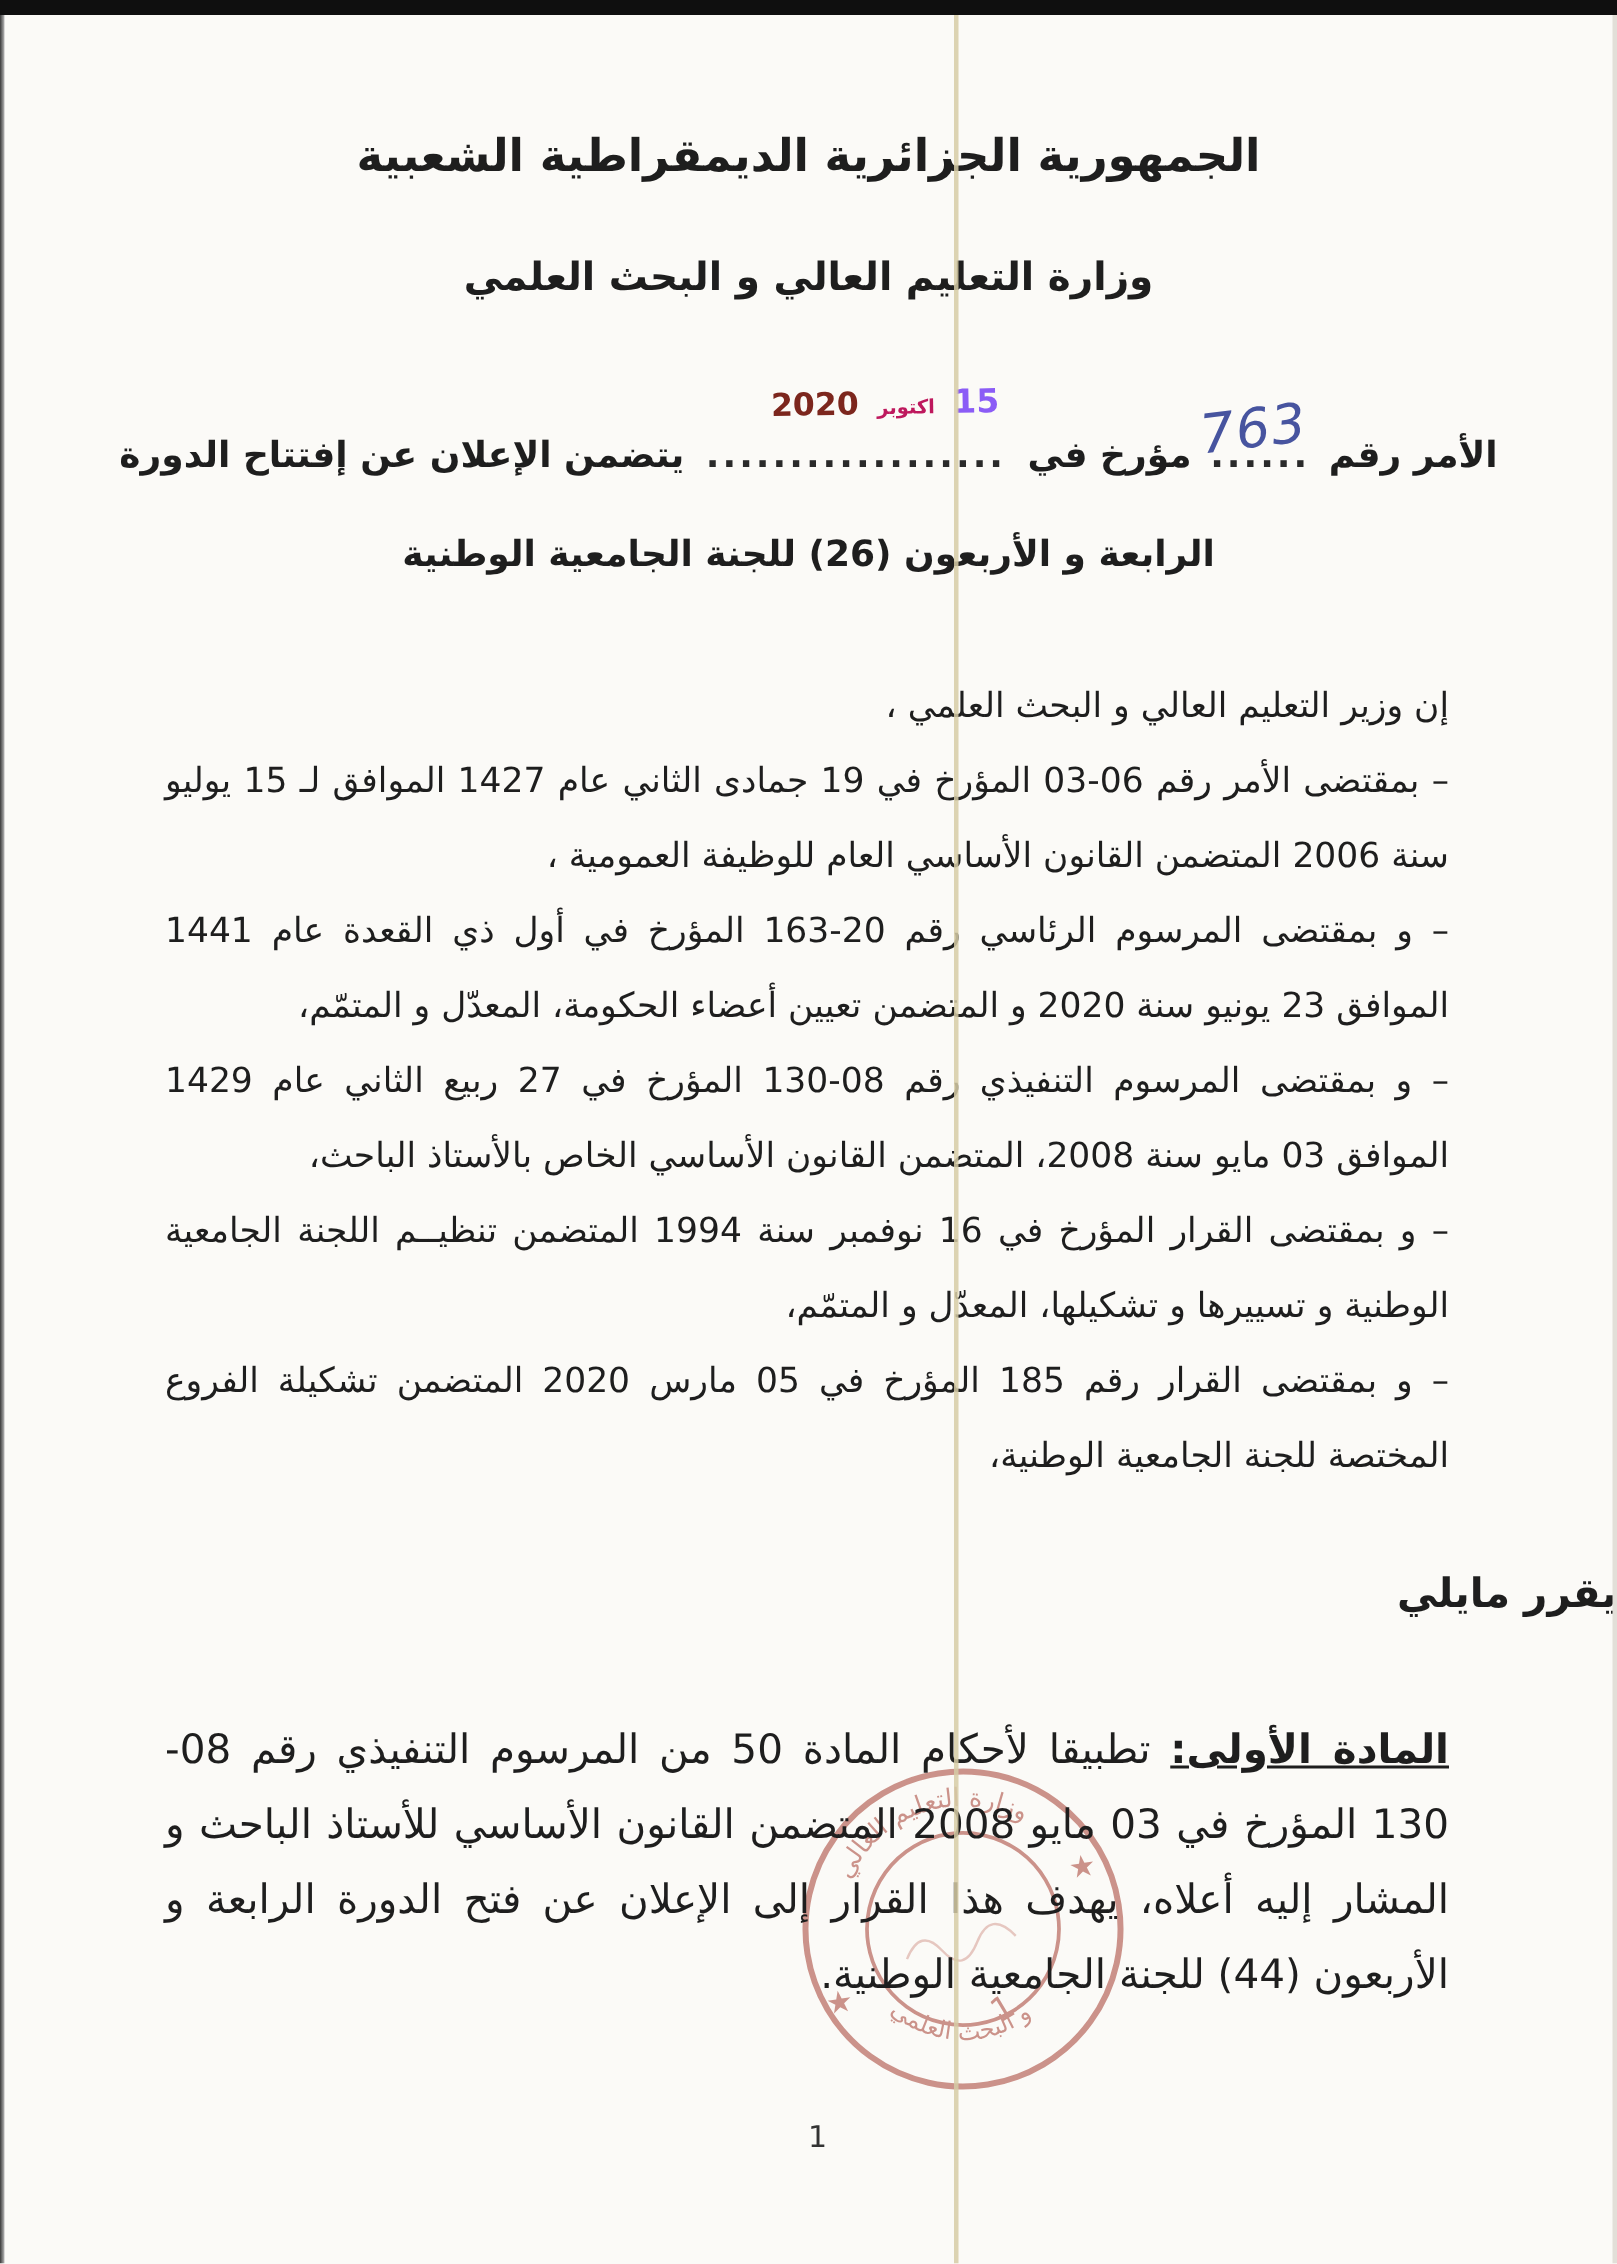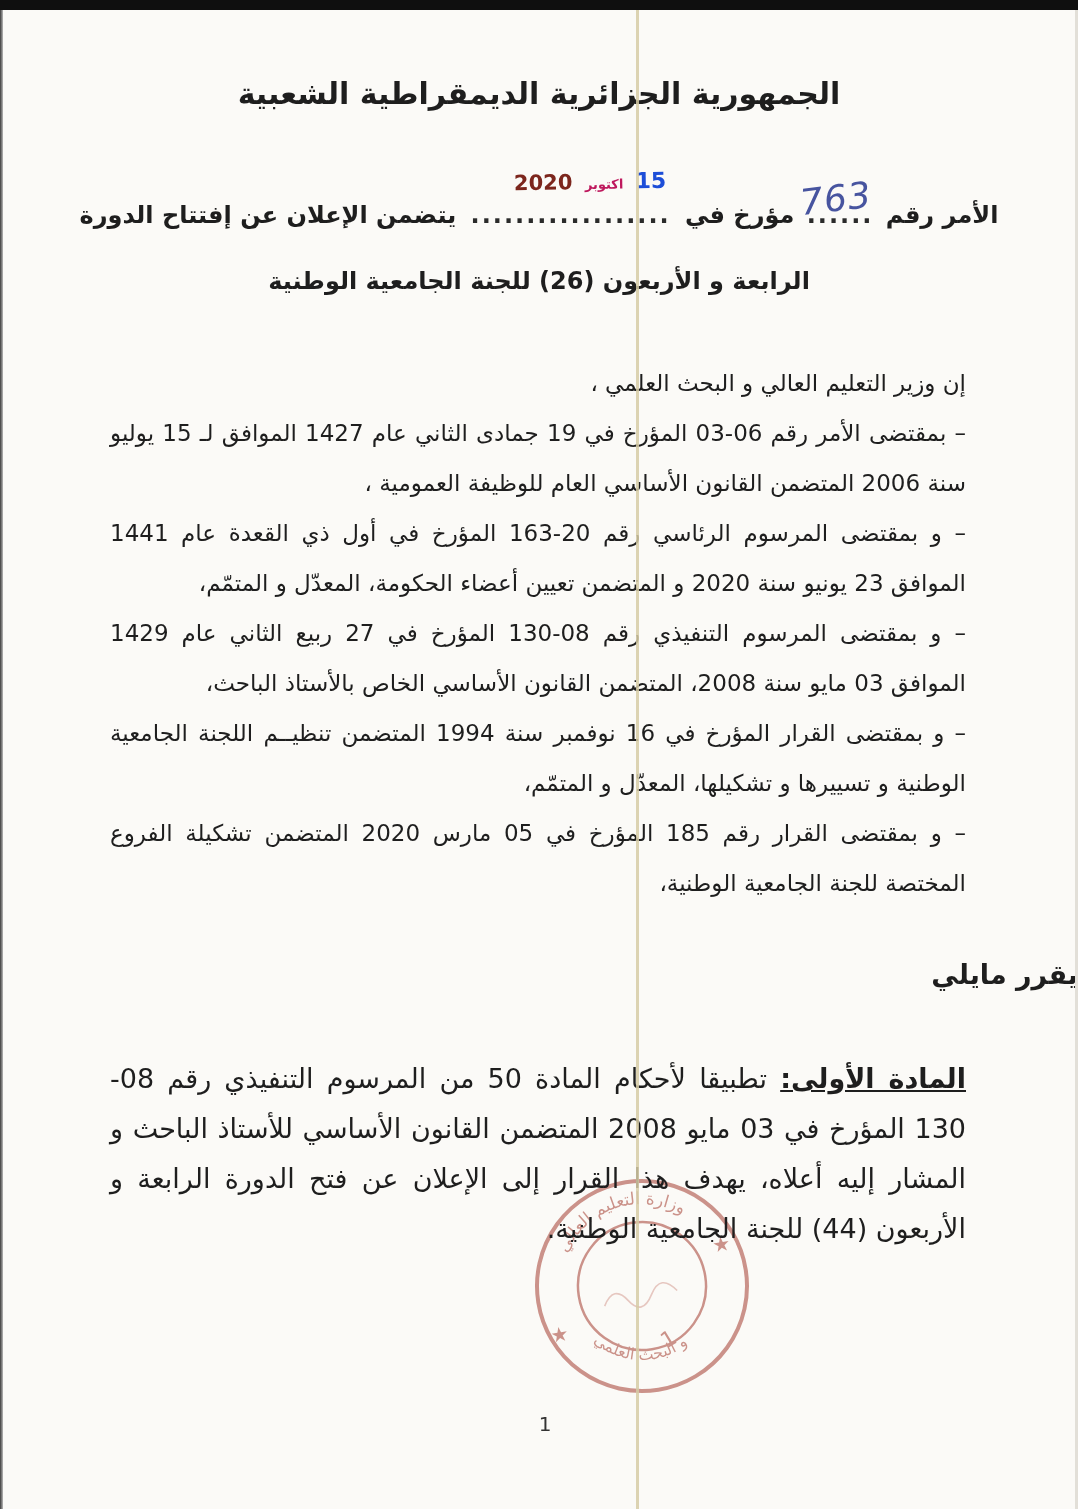--- a/index.html
+++ b/index.html
@@ -13,40 +13,40 @@
   }
   .edge-top   { position:absolute; top:0; left:0; width:1078px; height:10px; background:#0f0f0f; z-index:6; }
   .edge-left  { position:absolute; top:10px; left:0; width:3px; height:1499px;
                 background:linear-gradient(to right,#3a3a3a,#b9b9b9); z-index:6; }
   .edge-right { position:absolute; top:10px; right:0; width:3px; height:1499px; background:#e2dfd8; z-index:6; }
   .fold-line  { position:absolute; top:10px; left:636px; width:3px; height:1499px;
                 background:#d6cba6; opacity:.85; z-index:5; }
 
   .content { position:absolute; top:58px; left:0; right:0; direction:rtl; z-index:2; }
 
-  .hdr { text-align:center; font-weight:bold; margin:0; padding:0 90px; }
+  .hdr { text-align:center; font-weight:bold; margin:11px; padding:0 90px; }
   .hdr-1 { font-size:30px; line-height:72px; }
   .hdr-2 { font-size:26px; line-height:66px; margin-top:6px; }
 
   .title-block { margin-top:52px; padding:0 64px; text-align:center;
                  font-weight:bold; font-size:24px; line-height:66px; }
   .dots { letter-spacing:2px; font-weight:bold; color:#2a2a2a; white-space:nowrap; }
   .hand-wrap { position:relative; display:inline-block; margin:0 4px; }
   .handwritten {
     position:absolute; top:-16px; right:2px;
     font-size:36px; font-style:italic; font-weight:normal;
     color:#47549f; transform:rotate(-7deg); letter-spacing:1px;
   }
   .date-dots-wrap { position:relative; display:inline-block; margin:0 6px; }
   .date-stamp {
     position:absolute; bottom:30px; right:4px;
     white-space:nowrap; direction:rtl; font-weight:600;
     transform:rotate(-1deg);
   }
-  .date-stamp .day  { font-size:22px; color:#1d4ed8; letter-spacing:3px; }
+  .date-stamp .day  { font-size:22px; color:#8b5cf6; letter-spacing:3px; }
   .date-stamp .mon  { font-size:13px; color:#be185d; margin:0 4px; }
   .date-stamp .year { font-size:21px; color:#7c261d; letter-spacing:1px; }
 
   .body-block { margin-top:44px; padding:0 112px 0 110px; font-size:23px; line-height:50px; }
   .body-block p { margin:0; text-align:justify; }
   .intro-line { text-align:left; }
 
   .decision-heading { margin-top:42px; text-align:right; font-weight:bold; font-size:27px; line-height:50px; }
 
   .article-block { margin-top:54px; padding:0 112px 0 110px; font-size:27px; line-height:50px; }
@@ -83,20 +83,21 @@
   <text x="16" y="156" font-size="20" fill="#a9493c">★</text>
   <path d="M74,128 q12,-20 24,-2 t24,-2 t26,0" stroke="#b85a4b" fill="none" stroke-width="1.6" opacity=".55"></path>
   <text x="128" y="180" font-size="22" fill="#a9493c" transform="rotate(-22 128 180)">1</text>
 </svg>
 
 <div class="fold-line"></div>
 
 <div class="content">
 
   <p class="hdr hdr-1">الجمهورية الجزائرية الديمقراطية الشعبية</p>
+  <p class="hdr hdr-2">وزارة التعليم العالي و البحث العلمي</p>
 
   <p class="title-block">
     <span>الأمر رقم</span>
     <span class="hand-wrap">
       <span class="dots">......</span>
       <span class="handwritten">763</span>
     </span>
     <span>مؤرخ في</span>
     <span class="date-dots-wrap">
       <span class="dots">..................</span>

